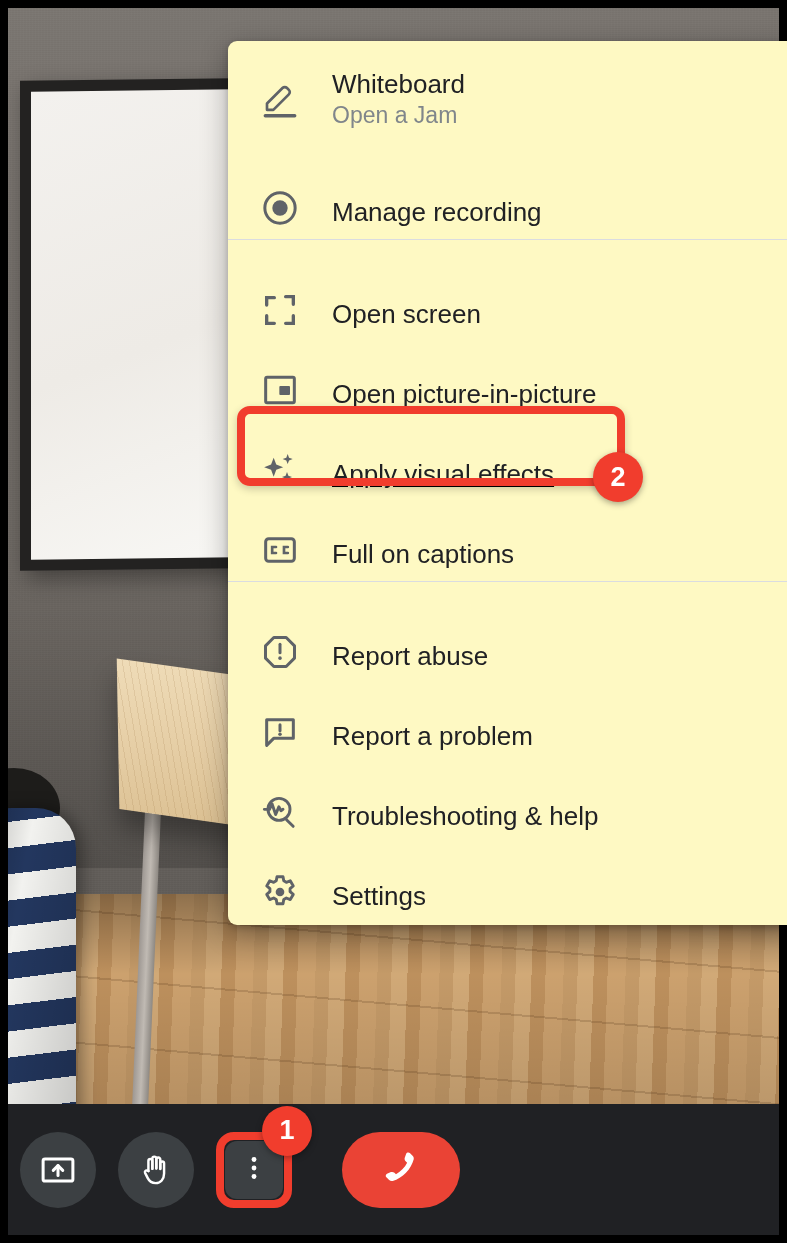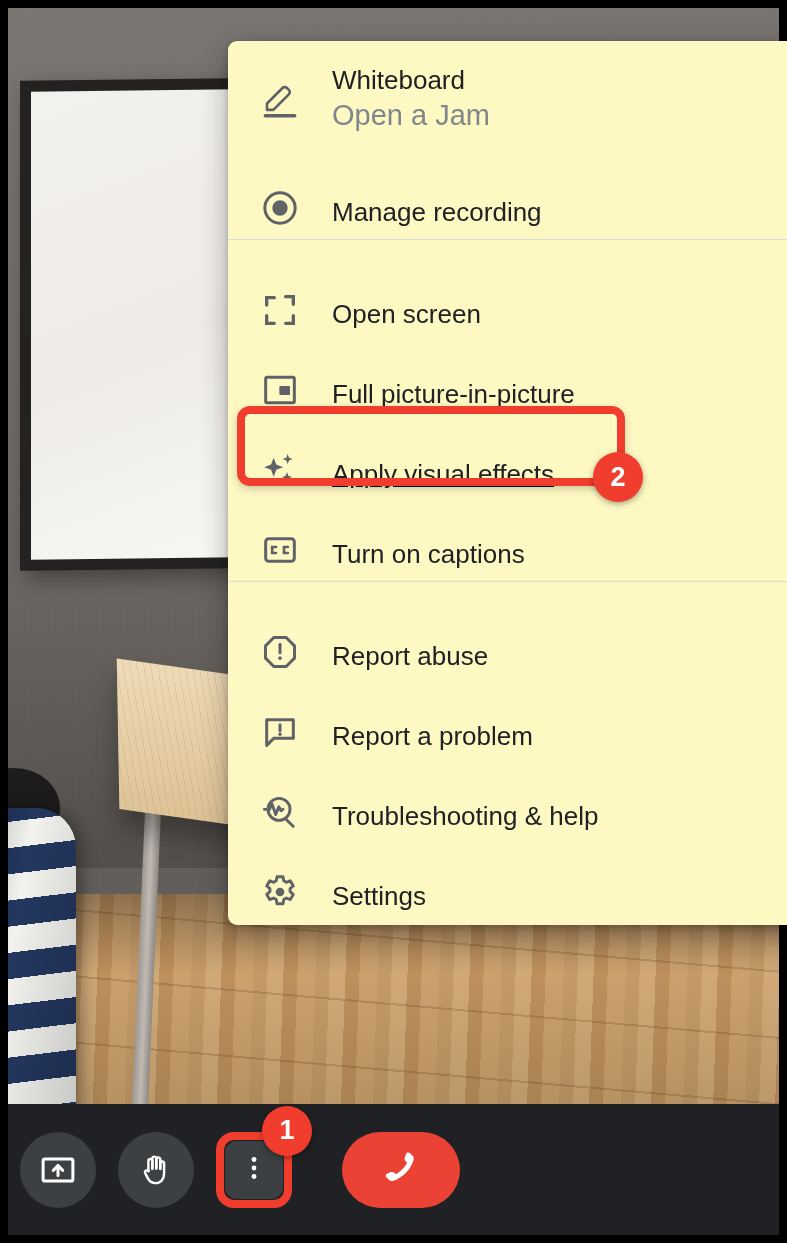--- a/index.html
+++ b/index.html
@@ -298,21 +298,21 @@
     color: #5f6368;
   }
   .mi-text { margin-left: 26px; }
   .mi-label {
     font-size: 26px;
     color: #202124;
     line-height: 1.18;
     white-space: nowrap;
   }
   .mi-sub {
-    font-size: 29px;
+    font-size: 23px;
     color: #80868b;
     line-height: 1.3;
     margin-top: 2px;
     white-space: nowrap;
   }
 
   .divider {
     height: 1px;
     background: #dadce0;
     margin: 11px 0 10px 0;
@@ -461,21 +461,21 @@
     </div>
 
     <div class="menu-item">
       <div class="mi-icon">
         <svg width="40" height="40" viewBox="0 0 24 24" fill="none">
           <rect x="3.4" y="4.4" width="17.2" height="15.2" rx=".9" stroke="#5f6368" stroke-width="1.8"></rect>
           <rect x="11.6" y="9.6" width="6.4" height="5.4" rx=".6" fill="#5f6368"></rect>
         </svg>
       </div>
       <div class="mi-text">
-        <div class="mi-label">Full picture-in-picture</div>
+        <div class="mi-label">Open picture-in-picture</div>
       </div>
     </div>
 
     <div class="menu-item" id="row-visual-effects">
       <div class="mi-icon">
         <svg width="40" height="40" viewBox="0 0 24 24" fill="#5f6368">
           <path d="M8.2 4.6l1.55 4.15 4.15 1.55-4.15 1.55-1.55 4.15-1.55-4.15L2.5 10.3l4.15-1.55z"></path>
           <path d="M16.6 2.4l.82 2.2 2.2.82-2.2.82-.82 2.2-.82-2.2-2.2-.82 2.2-.82z"></path>
           <path d="M16.2 13.2l.82 2.2 2.2.82-2.2.82-.82 2.2-.82-2.2-2.2-.82 2.2-.82z"></path>
         </svg>
@@ -488,21 +488,21 @@
     </div>
 
     <div class="menu-item">
       <div class="mi-icon">
         <svg width="40" height="40" viewBox="0 0 24 24" fill="none">
           <rect x="3.4" y="5.2" width="17.2" height="13.6" rx="1.8" stroke="#5f6368" stroke-width="1.8"></rect>
           <path d="M9.6 10.2H7.3v3.6h2.3M16.7 10.2h-2.3v3.6h2.3" stroke="#5f6368" stroke-width="1.6" stroke-linecap="round"></path>
         </svg>
       </div>
       <div class="mi-text">
-        <div class="mi-label">Turn on captions</div>
+        <div class="mi-label">Full on captions</div>
       </div>
     </div>
 
 
     <div class="divider"></div>
 
     <div class="menu-item">
       <div class="mi-icon">
         <svg width="40" height="40" viewBox="0 0 24 24" fill="none" stroke="#5f6368" stroke-width="1.8" stroke-linejoin="round">
           <path d="M8.3 3.3h7.4l5 5v7.4l-5 5H8.3l-5-5V8.3z"></path>

